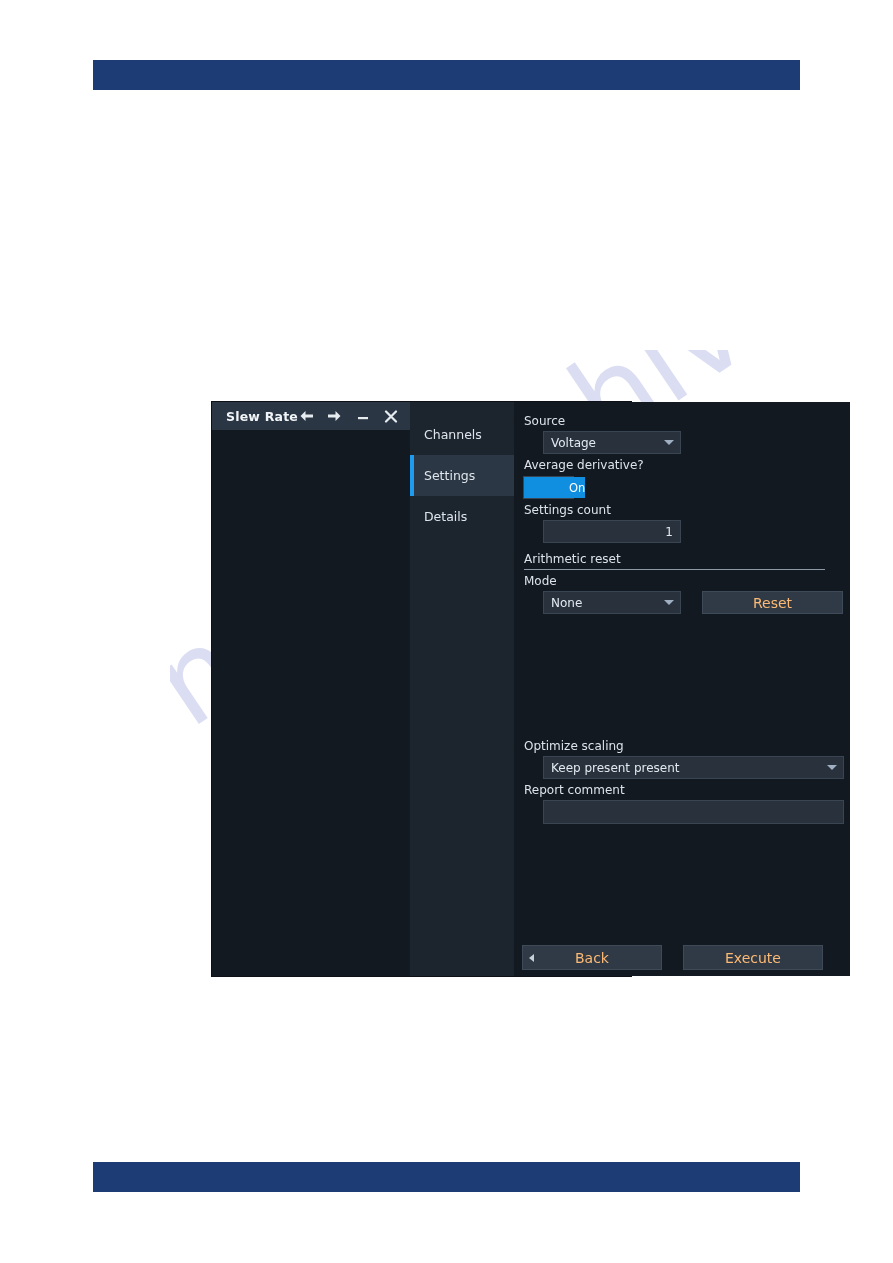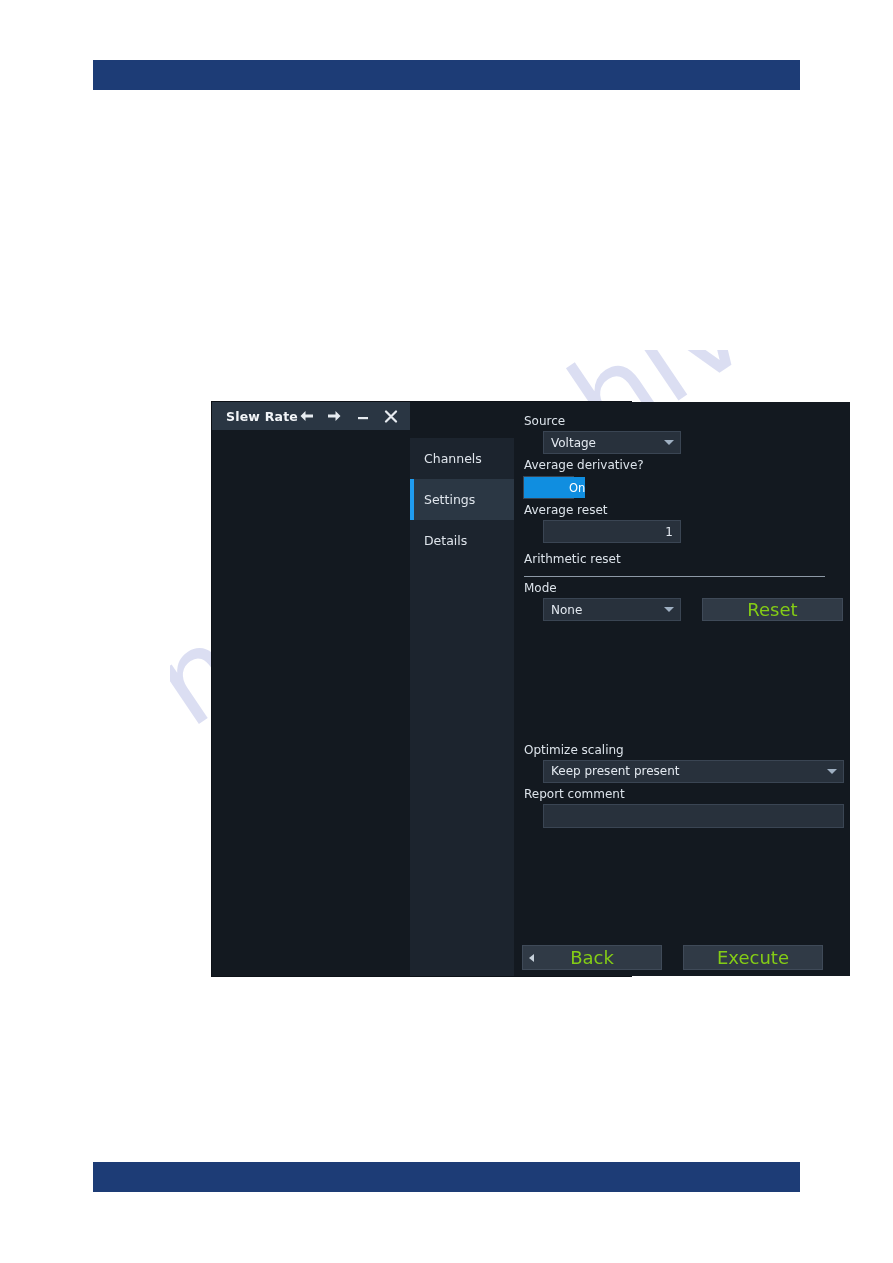--- a/index.html
+++ b/index.html
@@ -86,21 +86,21 @@
     flex: 1;
     display: flex;
     min-height: 0;
   }
 
   
   .sidebar {
     width: 104px;
     background: #1c242e;
     flex: none;
-    margin-top: 36px;
+    padding-top: 12px;
   }
   .side-item {
     position: relative;
     height: 41px;
     display: flex;
     align-items: center;
     padding-left: 14px;
     color: #dfe5ec;
     font-size: 12.5px;
     box-sizing: border-box;
@@ -193,40 +193,40 @@
     padding-left: 45px;
   }
   .toggle .tg-knob {
     width: 15px;
     background: #5b6775;
   }
 
   
   .section-head {
     margin-top: 9px;
-    padding-bottom: 10px;
+    padding-bottom: 3px;
     border-bottom: 1px solid #8d99a6;
     width: 301px;
     color: #dce3ea;
     font-size: 12px;
     margin-left: 2px;
   }
 
   .row {
     display: flex;
     align-items: center;
     gap: 21px;
   }
 
   .btn {
     background: #303a46;
     border: 1px solid #3f4a58;
     box-sizing: border-box;
-    color: #84cc16;
-    font-size: 18px;
+    color: #fdba74;
+    font-size: 14px;
     display: flex;
     align-items: center;
     justify-content: center;
     height: 23px;
   }
   .btn.reset { width: 141px; }
 
   .spacer-flex { flex: 1; min-height: 6px; }
 
   .bottom-row {
@@ -309,21 +309,21 @@
         <span class="dd-value">Voltage</span>
         <span class="caret"></span>
       </div>
 
       <div class="field-label">Average derivative?</div>
       <div class="toggle">
         <span class="tg-on">On</span>
         <span class="tg-knob"></span>
       </div>
 
-      <div class="field-label">Average reset</div>
+      <div class="field-label">Settings count</div>
       <div class="control numeric">
         <span>1</span>
       </div>
 
       <div class="section-head">Arithmetic reset</div>
 
       <div class="field-label">Mode</div>
       <div class="row">
         <div class="control dropdown">
           <span class="dd-value">None</span>

